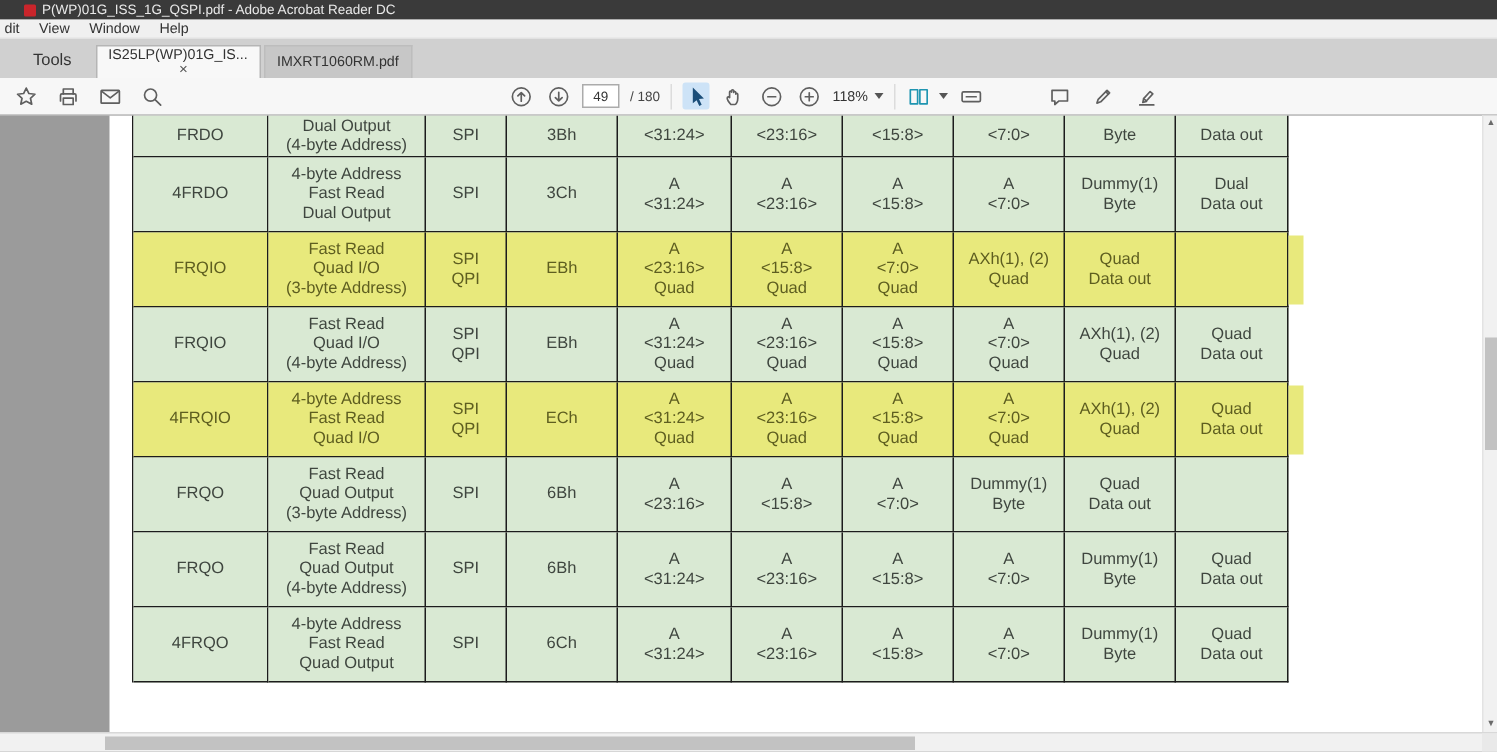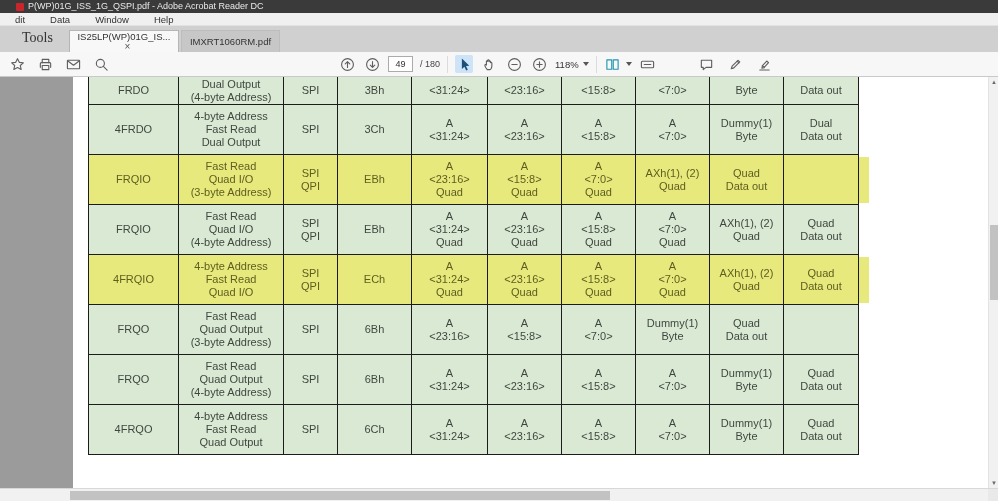--- a/index.html
+++ b/index.html
@@ -14,26 +14,26 @@
     background:#3a3a3a; color:#e9e9e9; font-size:9px; line-height:13px;
     display:flex; align-items:center; gap:4px; padding-left:16px; white-space:nowrap;
   }
   .app-icon { width:8px; height:8px; background:#c9252b; border-radius:1px; flex:0 0 auto; }
   .menubar {
     position:absolute; top:13px; left:0; right:0; height:13px;
     background:#f0f0f0; border-bottom:1px solid #e2e2e2;
     display:flex; align-items:center; gap:13px; padding-left:3px;
     font-size:9.5px; color:#333;
   }
-  .menu-item { cursor:default;margin-left:12px; }
+  .menu-item { cursor:default; }
   .tabbar {
     position:absolute; top:26px; left:0; right:0; height:26px;
     background:#d0d0d0; display:flex; align-items:flex-end;
   }
-  .tools-label { font-size:14px; color:#333; margin:16px 16px 6px 22px;font-family:Liberation Serif, serif; }
+  .tools-label { font-size:11px; color:#333; margin:16px 16px 6px 22px; }
   .doc-tab {
     height:22px; display:flex; align-items:center; padding:0 8px;
     font-size:9.5px; color:#333; white-space:nowrap; max-width:110px; overflow:hidden;
   }
   .doc-tab.active { background:#f8f8f8; border:1px solid #b5b5b5; border-bottom:none;flex-direction:column; }
   .doc-tab.inactive { background:#c7c7c7; border:1px solid #bdbdbd; border-bottom:none; margin-left:2px; }
   .tab-close { margin-left:7px; color:#555; font-size:10px; line-height:10px; }
   .toolbar {
     position:absolute; top:52px; left:0; right:0; height:25px;
     background:#f7f7f7; border-bottom:1px solid #c9c9c9;
@@ -97,21 +97,21 @@
 </head>
 <body>
 
 <div class="titlebar">
   <span class="app-icon"></span>
   <span>P(WP)01G_ISS_1G_QSPI.pdf - Adobe Acrobat Reader DC</span>
 </div>
 
 <div class="menubar">
   <span class="menu-item">dit</span>
-  <span class="menu-item">Data</span>
+  <span class="menu-item">View</span>
   <span class="menu-item">Window</span>
   <span class="menu-item">Help</span>
 </div>
 
 <div class="tabbar">
   <span class="tools-label">Tools</span>
   <div class="doc-tab active">
     <span>IS25LP(WP)01G_IS...</span>
     <span class="tab-close">×</span>
   </div>

